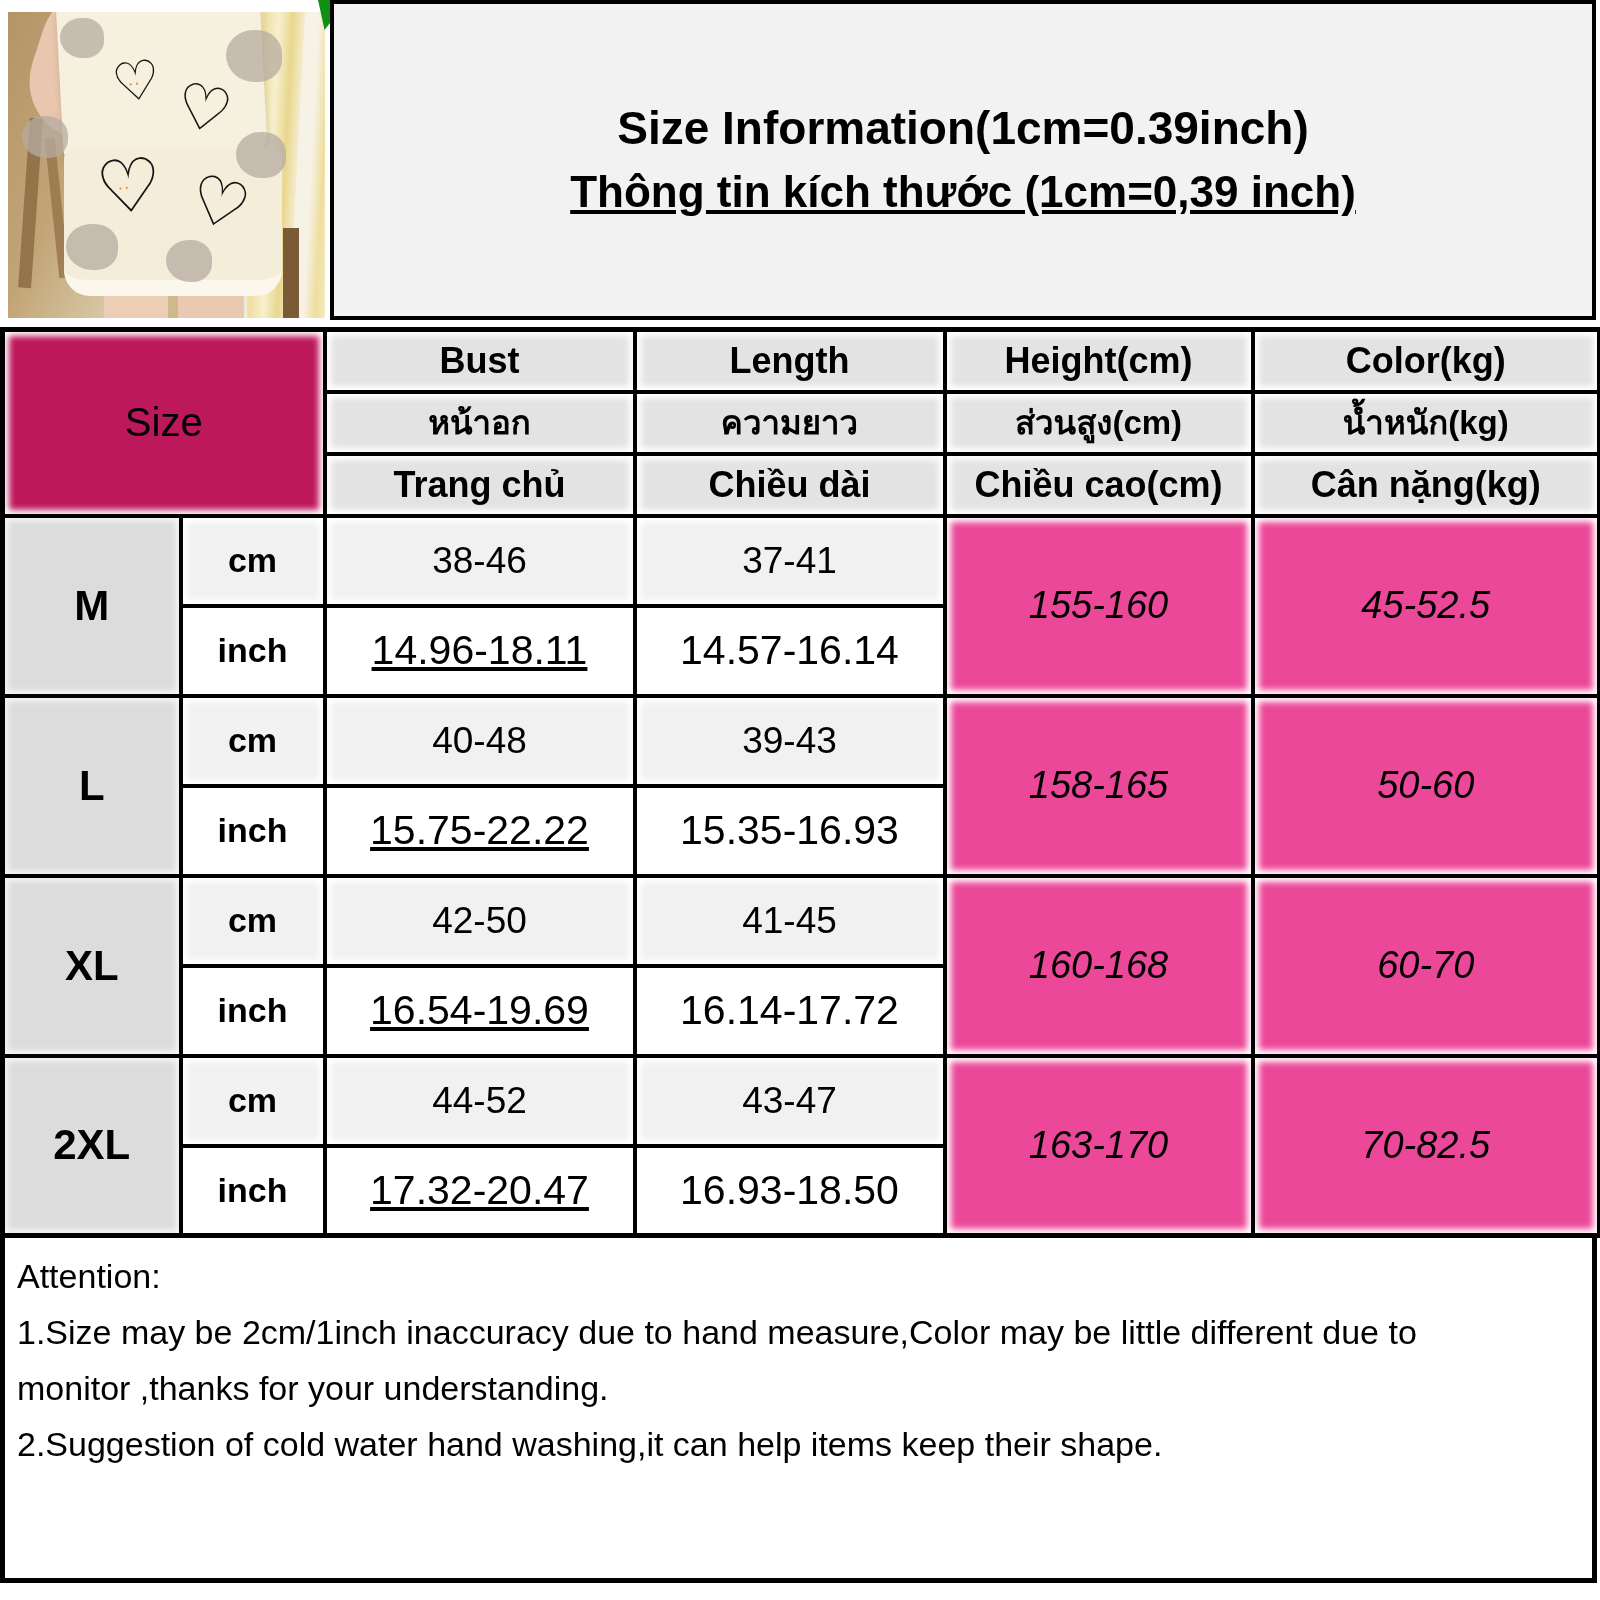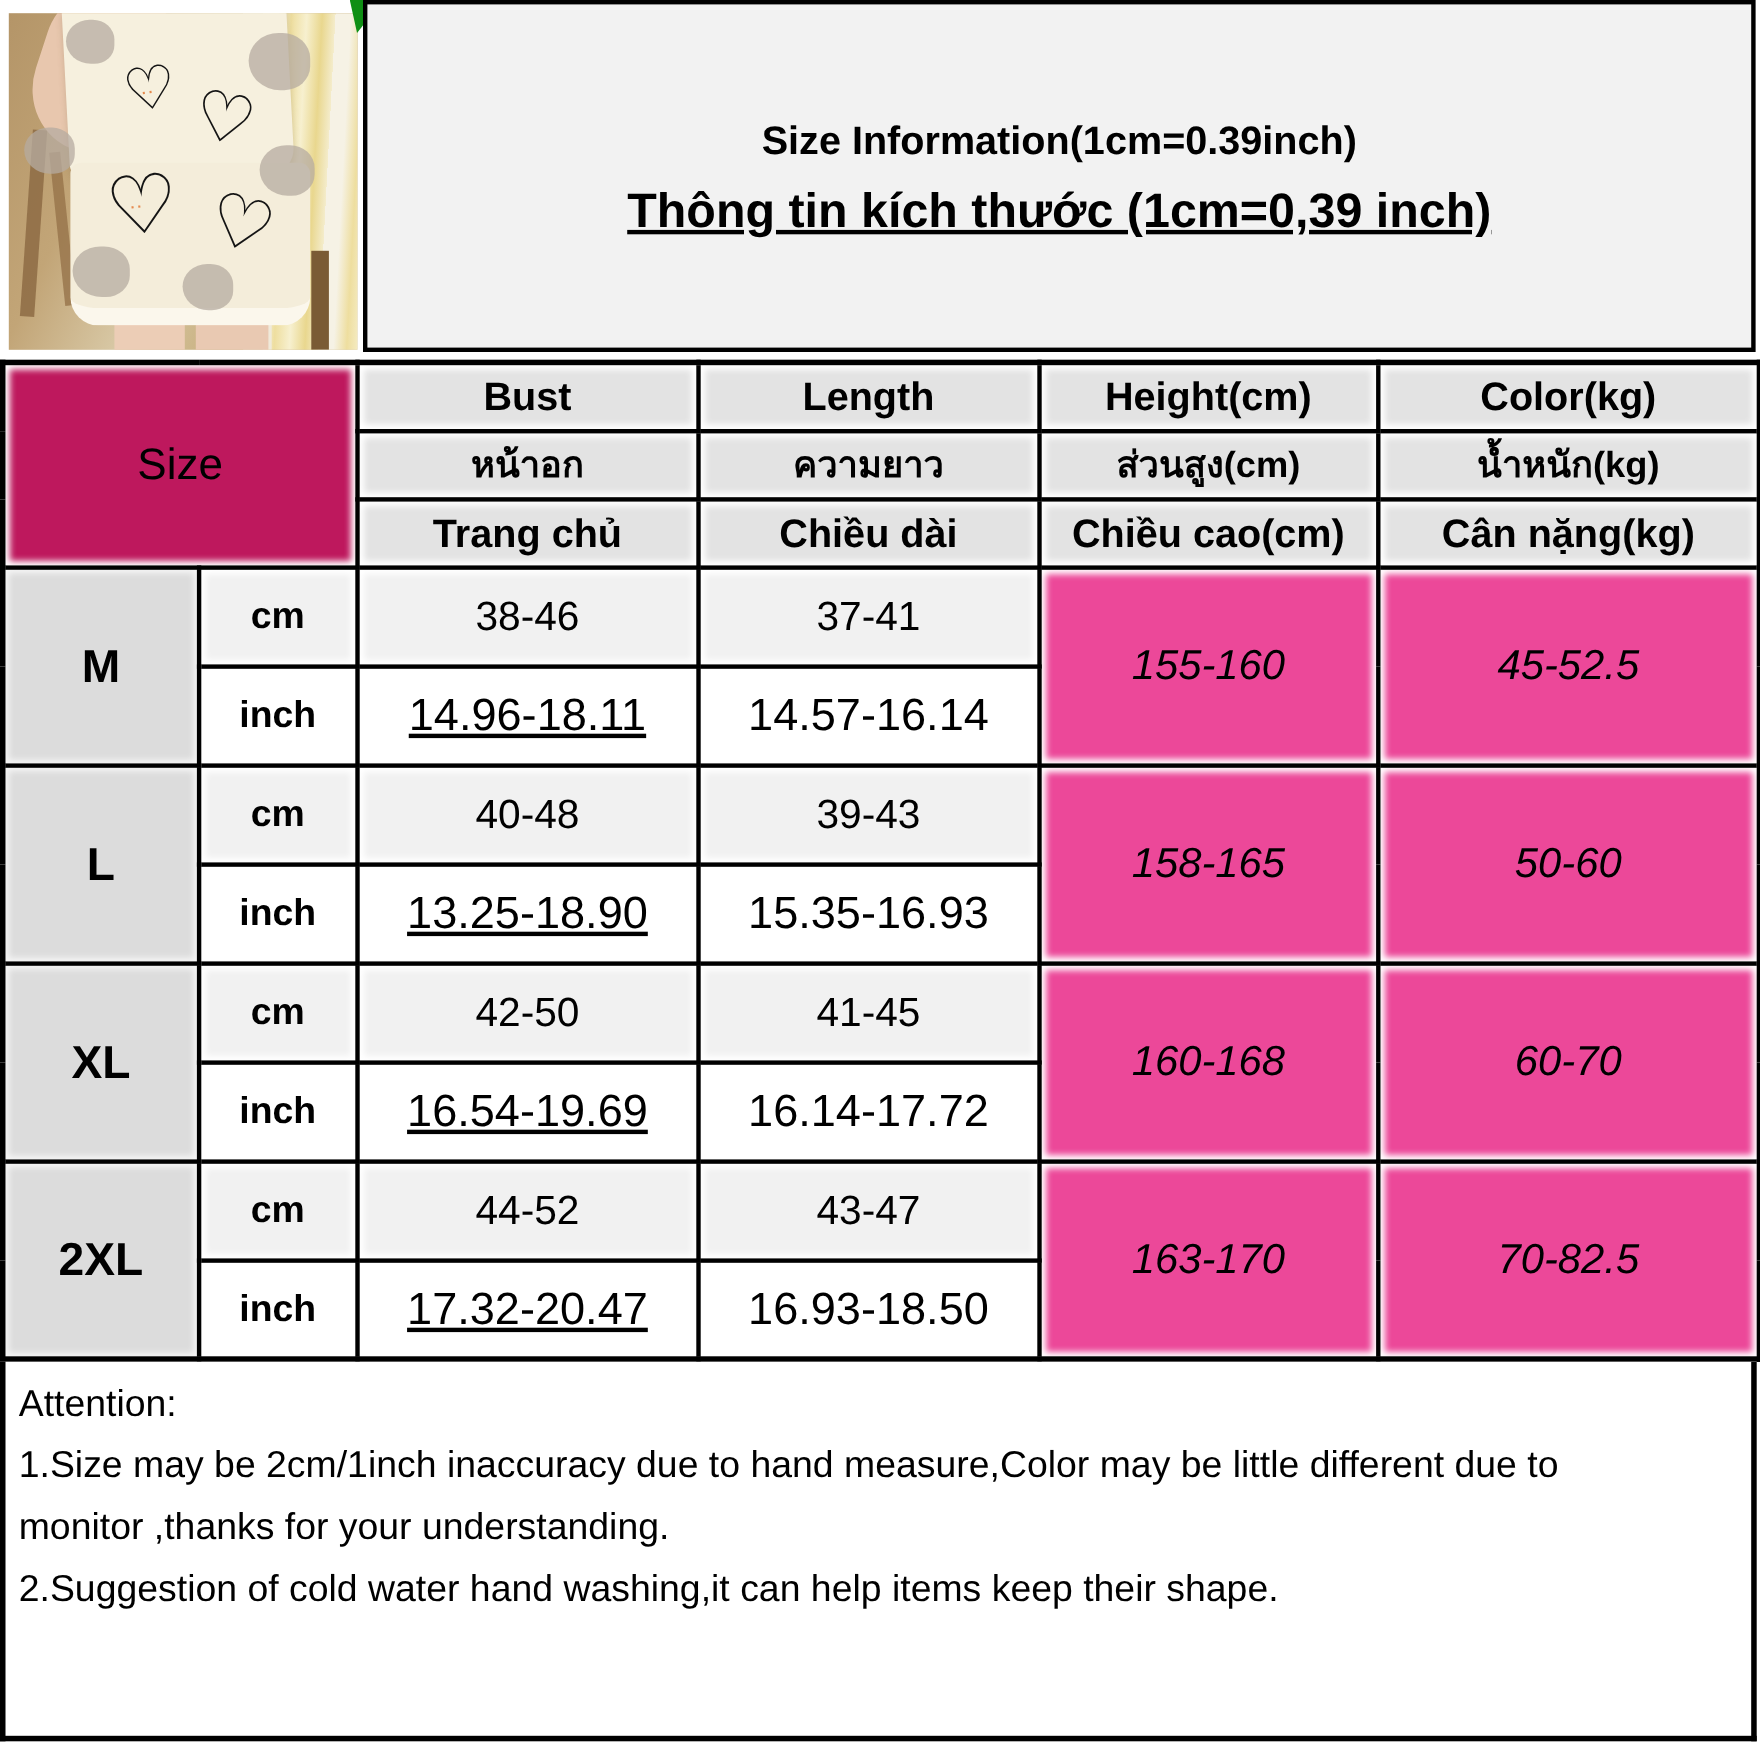--- a/index.html
+++ b/index.html
@@ -33,21 +33,21 @@
   .corner-flag{
     position:absolute;left:318px;top:0;width:30px;height:30px;background:#0f8f14;
     clip-path:polygon(0 0,100% 0,22% 100%);
   }
   .title-box{
     position:absolute;left:330px;top:0;width:1266px;height:320px;
     background:#f2f2f2;border:4px solid #000;box-sizing:border-box;
     display:flex;flex-direction:column;justify-content:center;align-items:center;
     text-align:center;font-weight:bold;
   }
-  .title-en{font-size:36px;line-height:64px;}
+  .title-en{font-size:46px;line-height:64px;}
   .title-th{font-size:40px;line-height:64px;}
   .title-vi{font-size:44px;line-height:64px;text-decoration:underline;}
   
   table.size-table{
     border-collapse:collapse;table-layout:fixed;width:1597px;
     border:5px solid #000;
   }
   .size-table th,.size-table td{
     border:4px solid #000;text-align:center;vertical-align:middle;
     padding:0;overflow:hidden;
@@ -161,21 +161,21 @@
       <tr>
         <td class="size-cell" rowspan="2">L</td>
         <td class="unit unit-cm">cm</td>
         <td class="val-cm">40-48</td>
         <td class="val-cm">39-43</td>
         <td class="merged" rowspan="2">158-165</td>
         <td class="merged" rowspan="2">50-60</td>
       </tr>
       <tr>
         <td class="unit unit-inch">inch</td>
-        <td class="val-inch bust-i">13.25-18.90</td>
+        <td class="val-inch bust-i">15.75-22.22</td>
         <td class="val-inch len-i">15.35-16.93</td>
       </tr>
 
       <tr>
         <td class="size-cell" rowspan="2">XL</td>
         <td class="unit unit-cm">cm</td>
         <td class="val-cm">42-50</td>
         <td class="val-cm">41-45</td>
         <td class="merged" rowspan="2">160-168</td>
         <td class="merged" rowspan="2">60-70</td>

